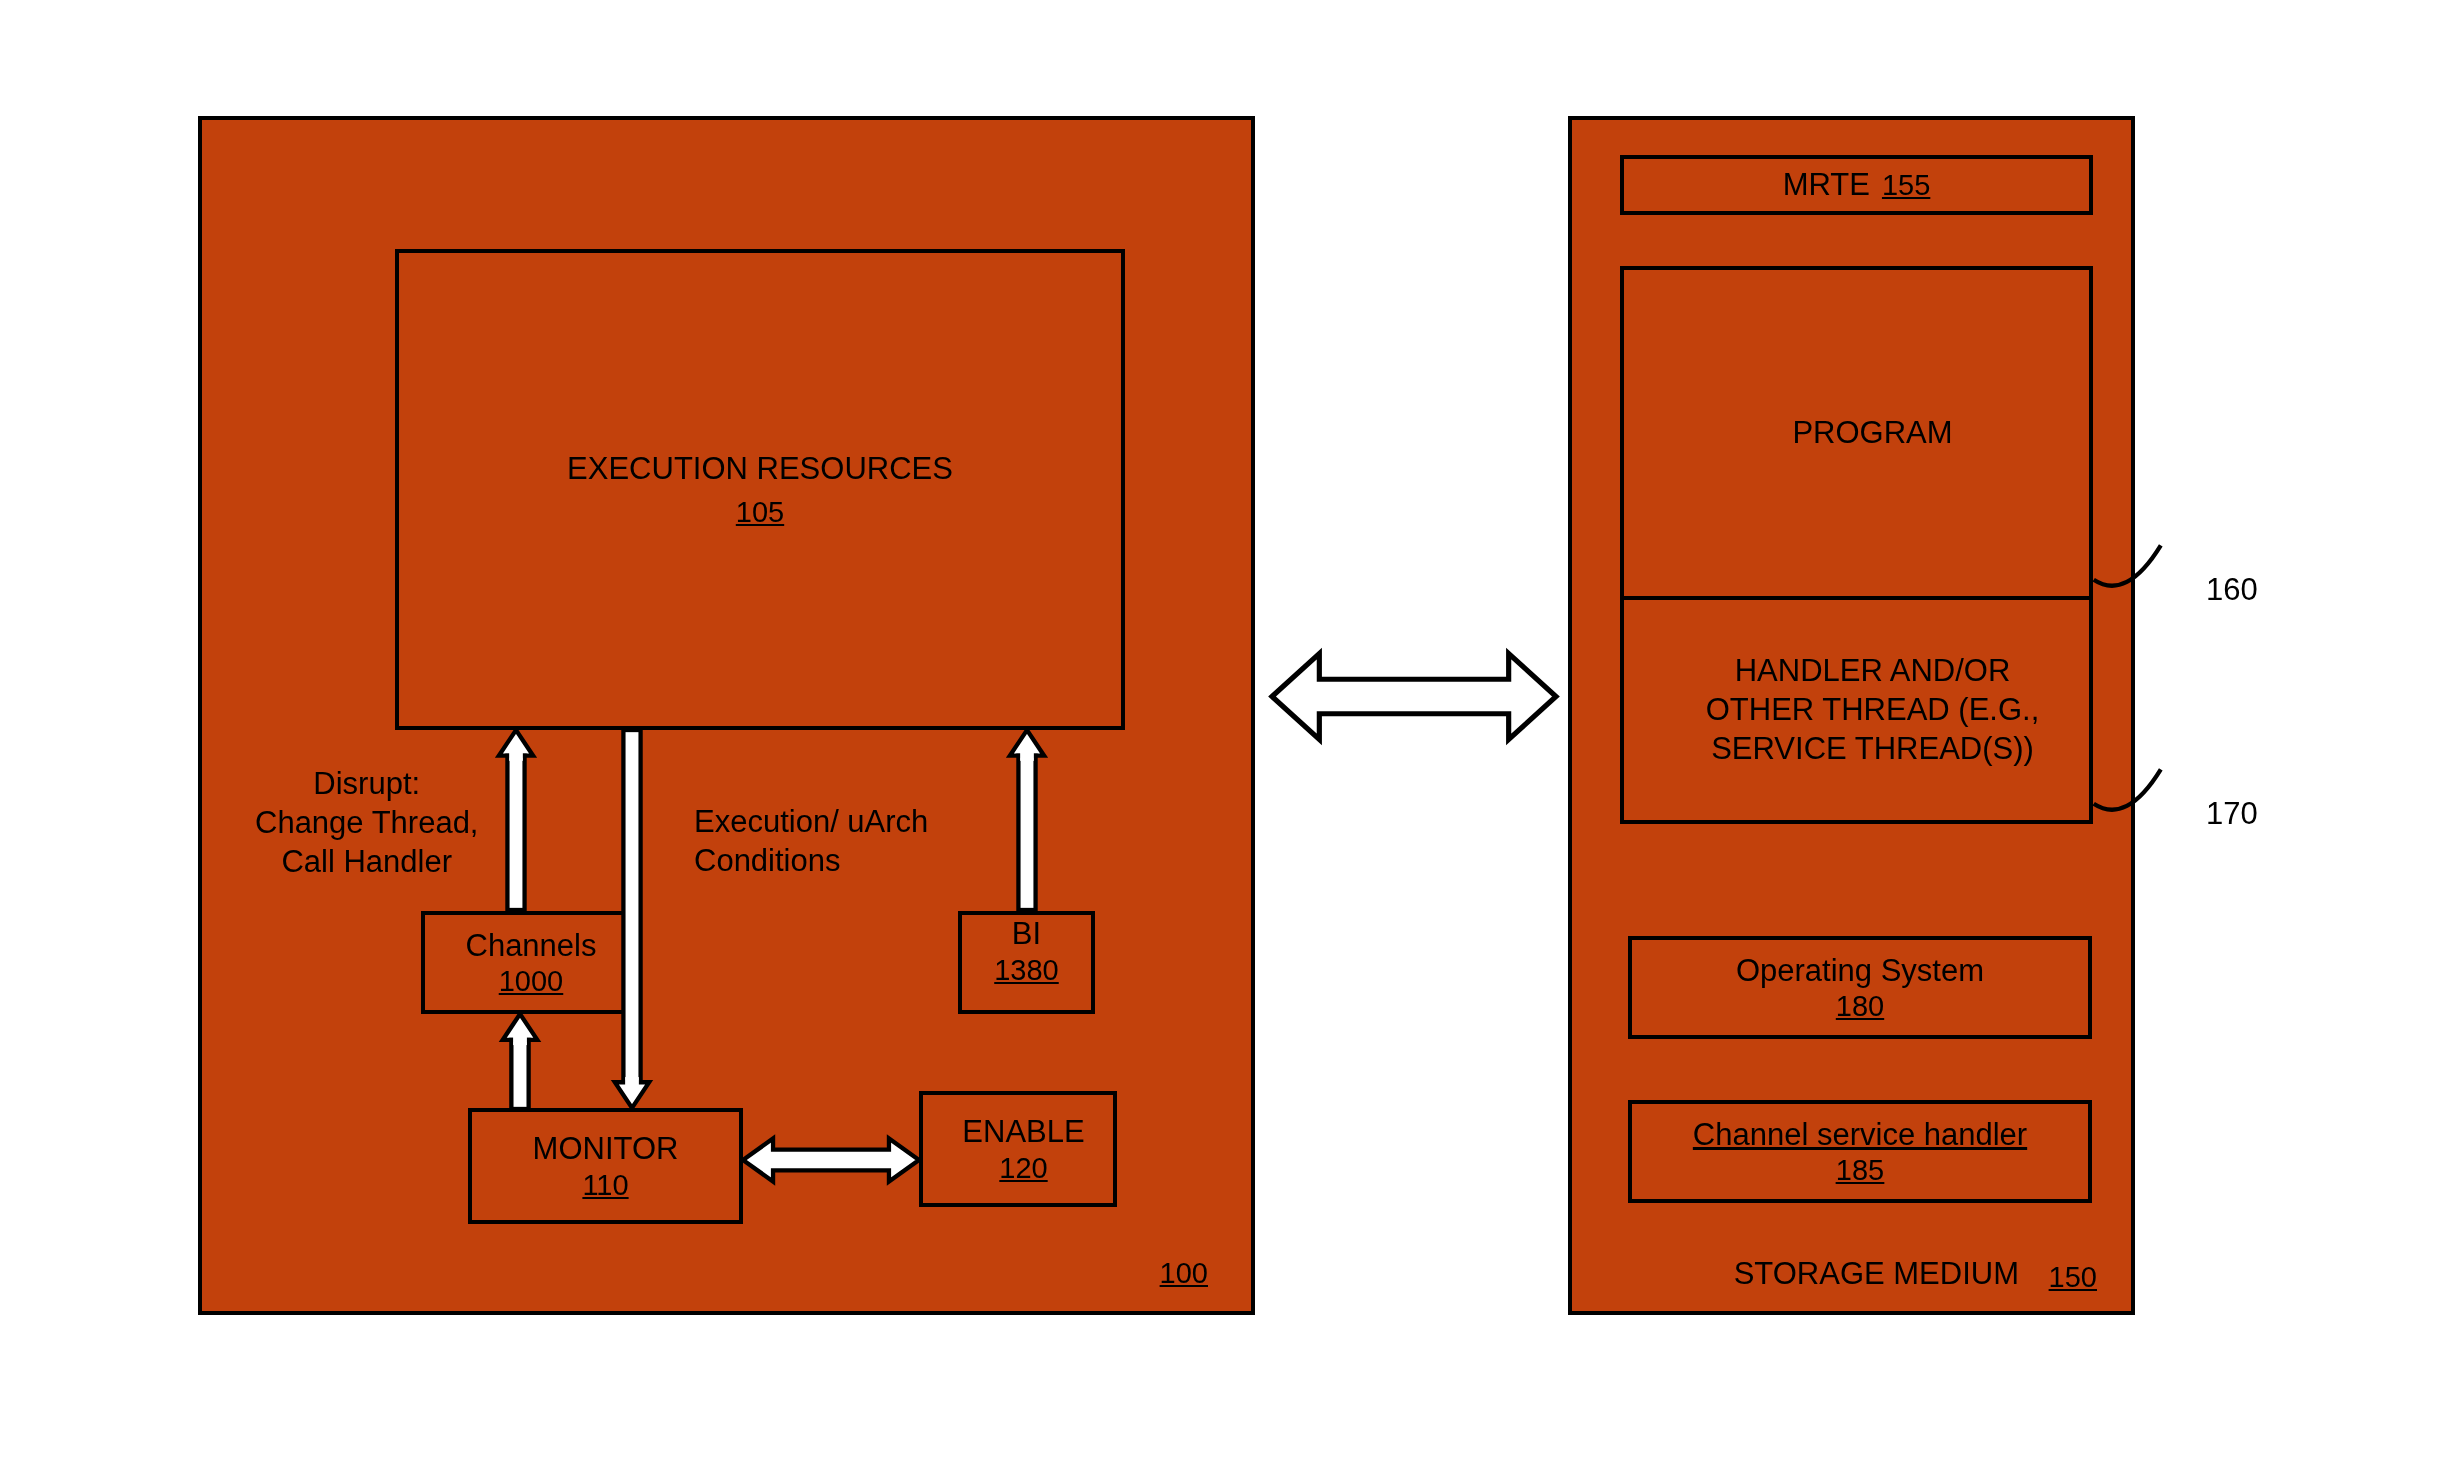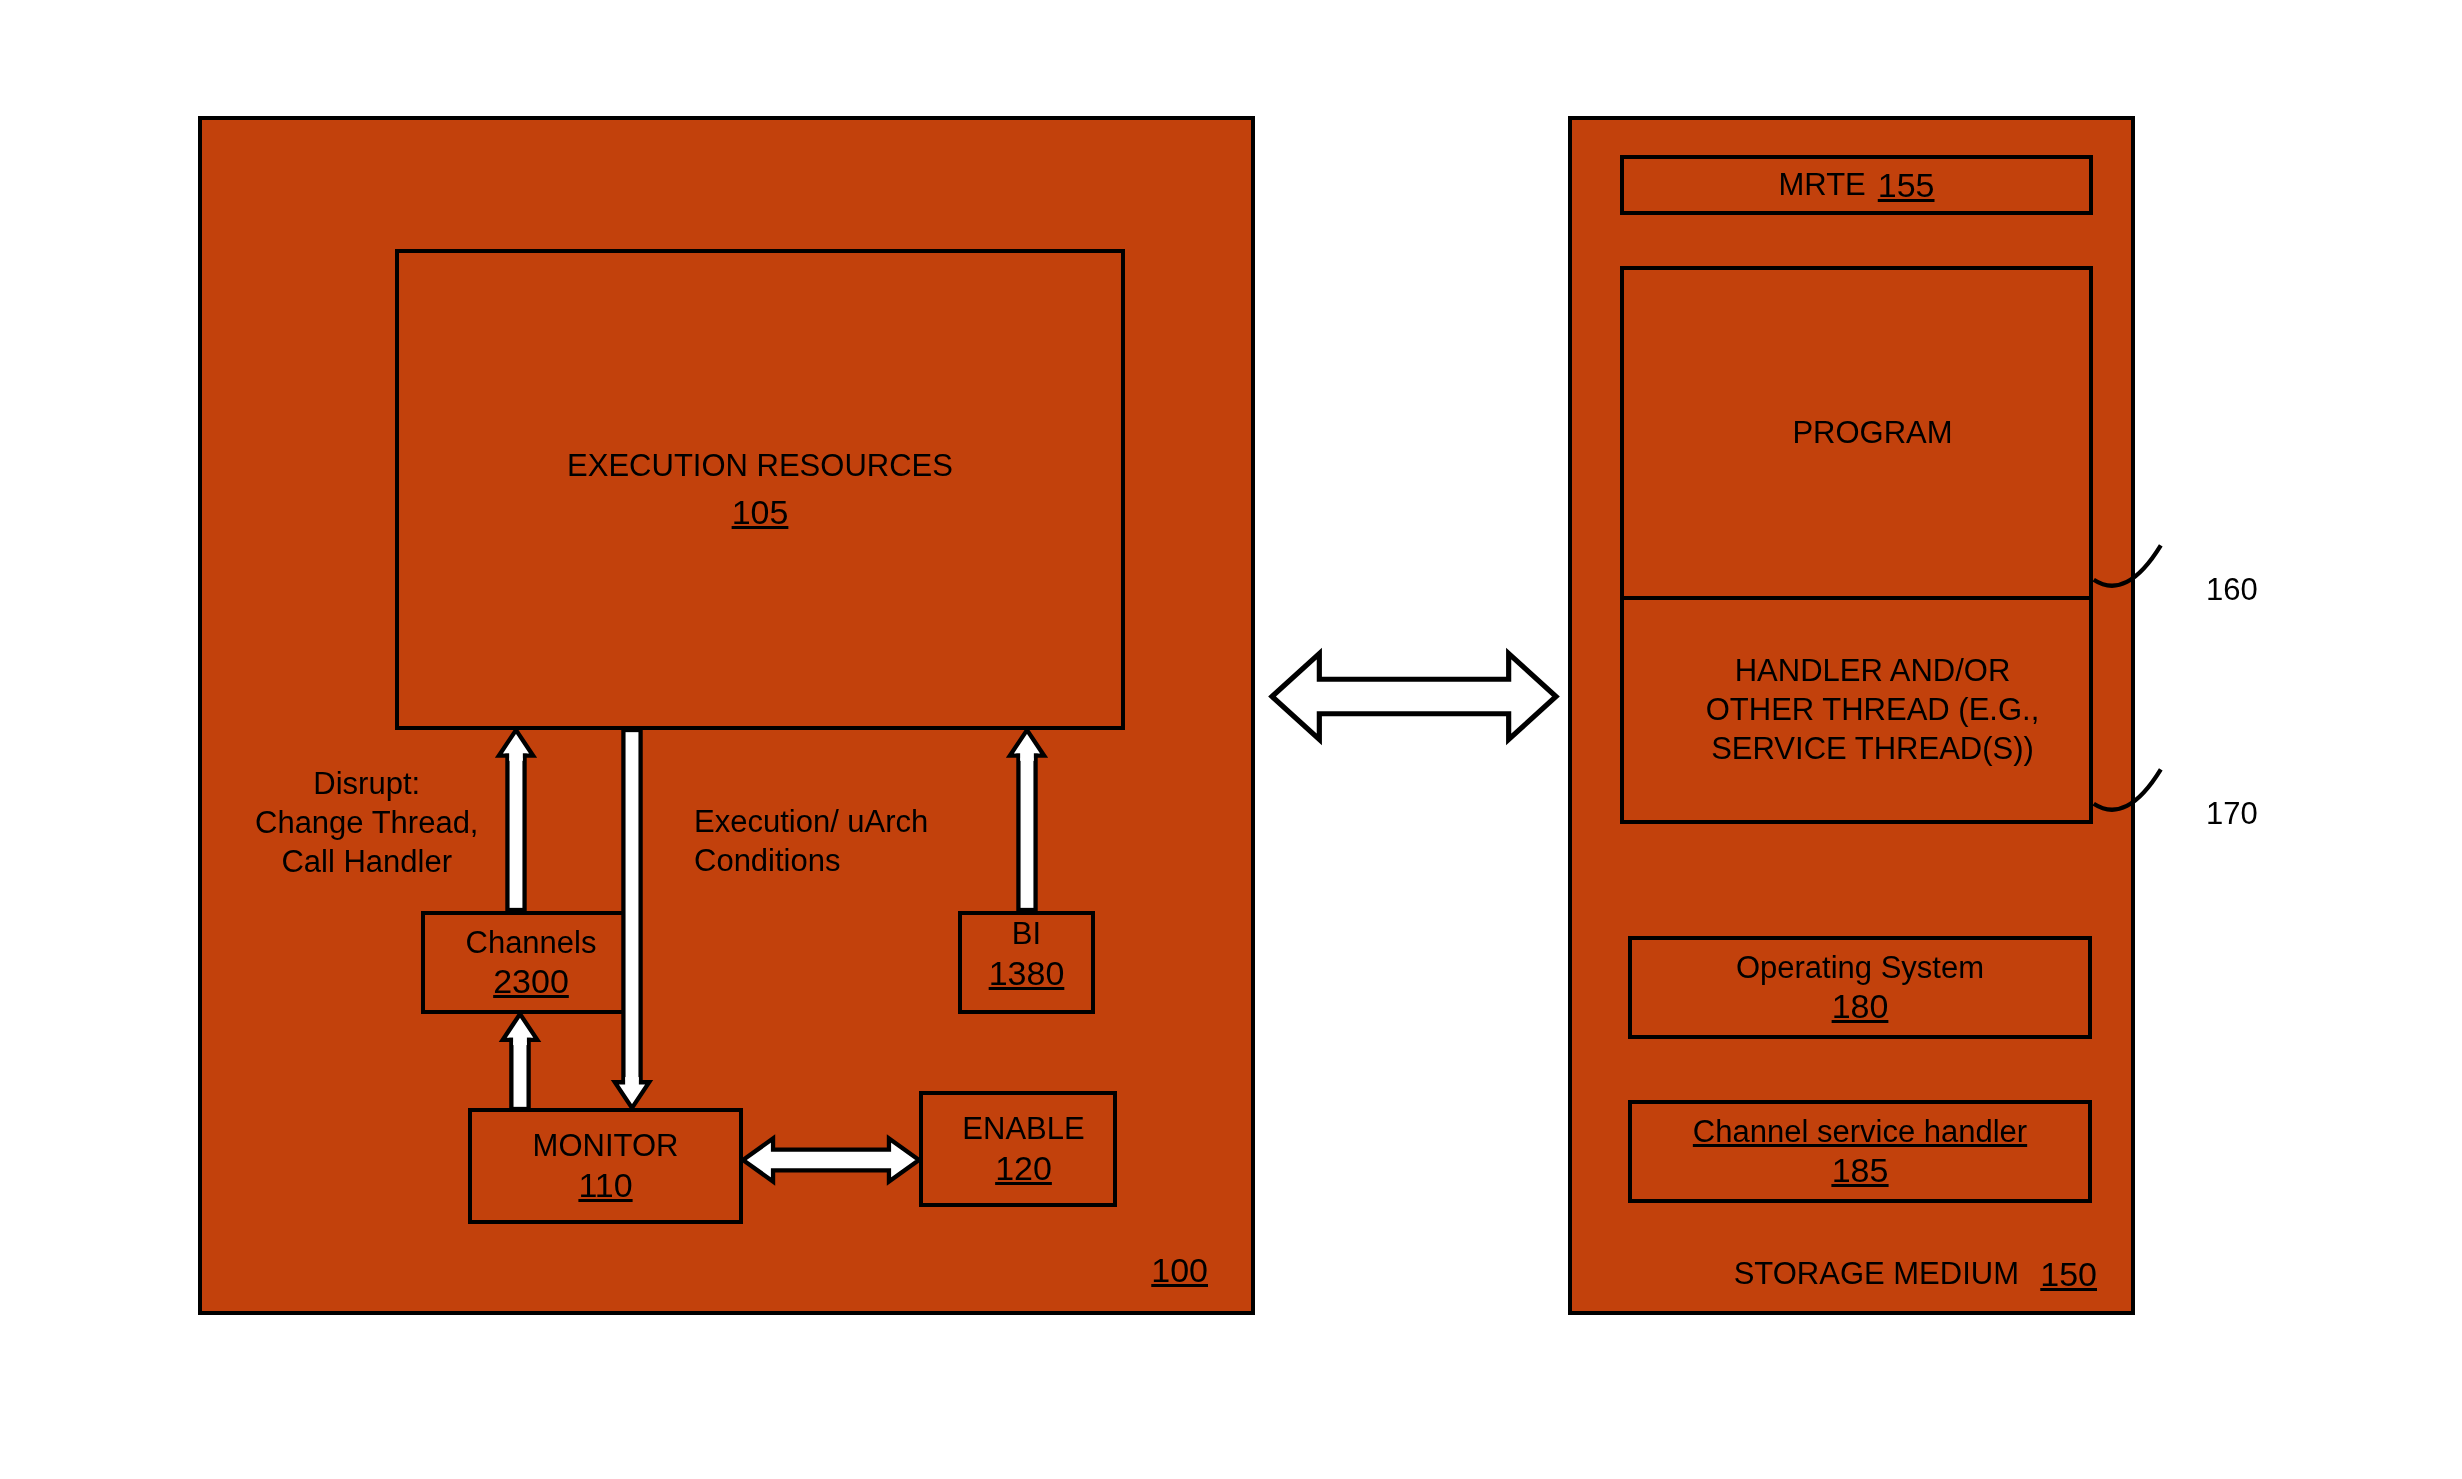--- a/index.html
+++ b/index.html
@@ -15,21 +15,21 @@
     border: 4.3px solid #000;
     background: #c2410c;
     text-align: center;
   }
   .label {
     font-size: 31px;
     line-height: 1.25;
   }
   .num {
     text-decoration: underline;
-    font-size: 34px;
+    font-size: 29px;
   }
   .abs { position: absolute; padding-left: 32px; }
   svg { position: absolute; overflow: visible; }
 </style>
 </head>
 <body>
 
 <div class="box" style="left:198px; top:116px; width:1057px; height:1199px;">
   <span class="num abs" style="right:43px; bottom:21.5px;">100</span>
 </div>
@@ -45,21 +45,21 @@
   <div class="label">Call Handler</div>
 </div>
 
 <div class="abs" style="left:662px; top:803px; text-align:left;">
   <div class="label">Execution/ uArch</div>
   <div class="label">Conditions</div>
 </div>
 
 <div class="box" style="left:421px; top:911px; width:220px; height:103px; display:flex; flex-direction:column; justify-content:center; align-items:center;">
   <div class="label">Channels</div>
-  <div class="num">2300</div>
+  <div class="num">1000</div>
 </div>
 
 <div class="box" style="left:958px; top:911px; width:137px; height:103px; display:flex; flex-direction:column; align-items:center;">
   <div class="label">BI</div>
   <div class="num">1380</div>
 </div>
 
 <div class="box" style="left:468px; top:1108px; width:275px; height:116px; display:flex; flex-direction:column; justify-content:center; align-items:center;">
   <div class="label">MONITOR</div>
   <div class="num">110</div>

